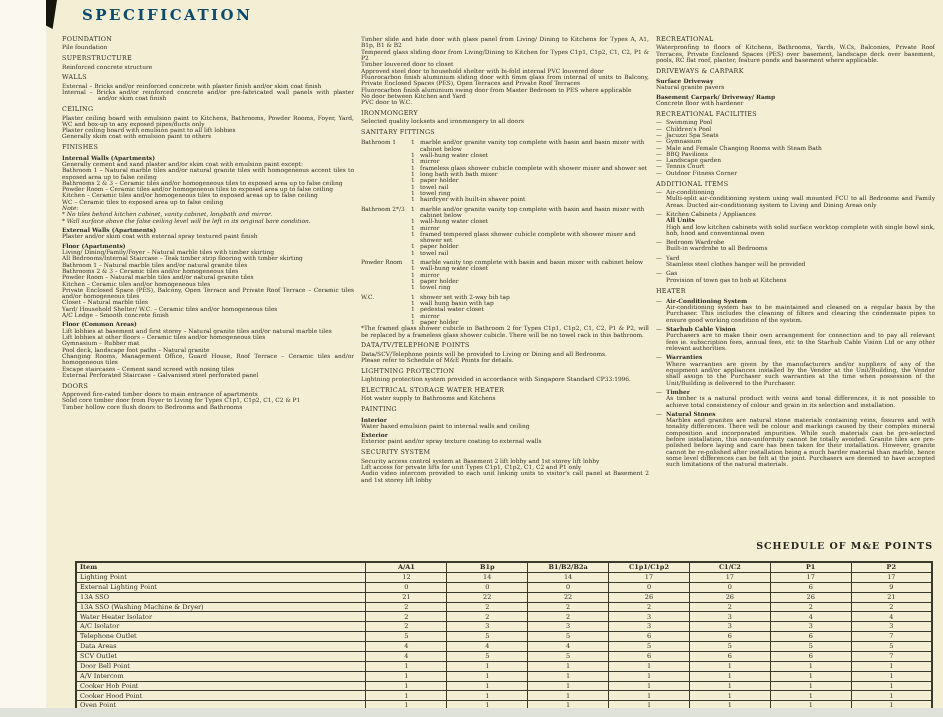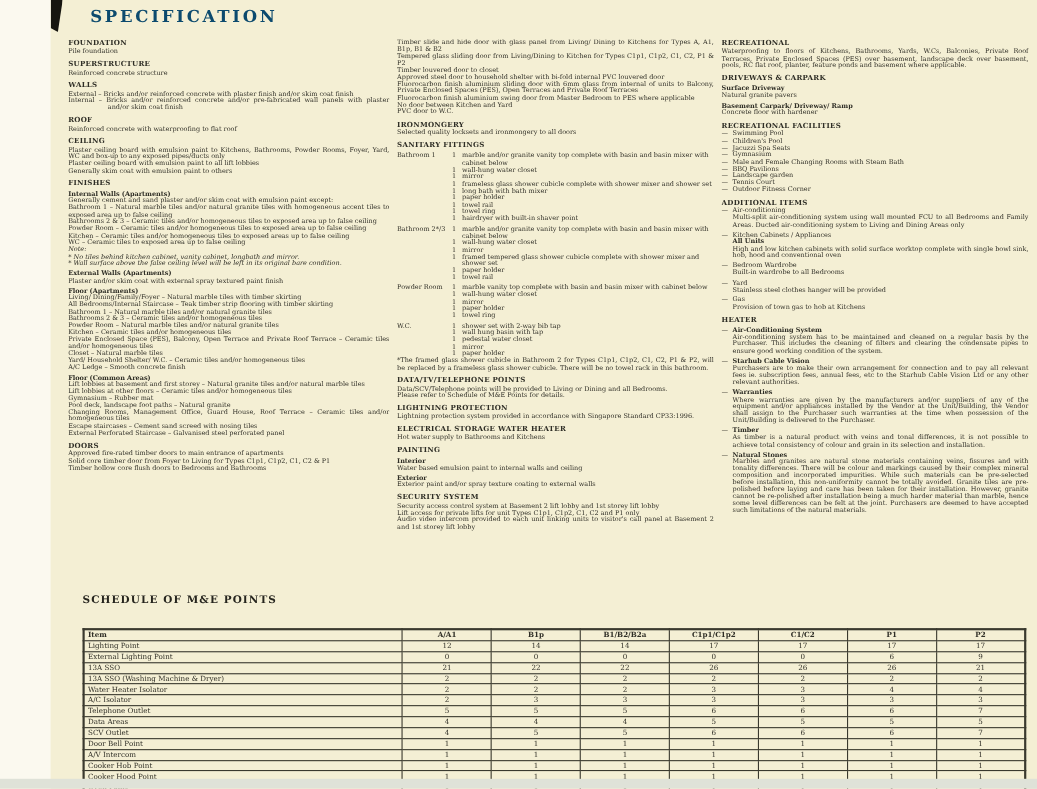--- a/index.html
+++ b/index.html
@@ -15,41 +15,41 @@
 
   .title { position:absolute; left:82px; top:6px; margin:0; font-size:15px; font-weight:bold;
            letter-spacing:2.5px; color:#0c4a6e; }
 
   .cols { position:absolute; left:62px; top:36px; width:873px; height:502px; overflow:hidden;
           display:flex; gap:7px; }
   .col { overflow:hidden; }
   .col-0 { width:292px; } .col-1 { width:288px; } .col-2 { width:279px; }
 
   .sec { margin-bottom:4.5px; }
-  .sec-h { font-weight:bold; font-size:6.4px; line-height:1.15; letter-spacing:0.25px; margin:0 0 1px 0; }
+  .sec-h { font-weight:normal; font-size:6.4px; line-height:1.15; letter-spacing:0.25px; margin:0 0 1px 0; }
   .blk, .dash-item, .fit { font-size:5.9px; line-height:1.07; }
   .p, .hang, .ind { text-align:justify; }
   .hang { padding-left:36px; text-indent:-36px; }
   .b { font-weight:bold; margin-top:3px; }
   .bsub { font-weight:bold; }
   .i { font-style:italic; }
   .ind { padding-left:10px; }
   .dash-item { display:flex; }
   .dash-item.gap { margin-top:3px; }
   .dash-g { width:10px; flex-shrink:0; }
   .dash-tx.bold { font-weight:bold; }
   .fit { display:flex; margin-top:3px; }
   .fit-label { width:50px; flex-shrink:0; }
   .fit-items { flex:1; }
   .fit-item { display:flex; }
   .fit-qty { width:9px; flex-shrink:0; }
   .fit-tx { flex:1; }
 
   .tbl-wrap { position:absolute; left:75px; top:540px; width:858px; background:#f4efd4; }
-  .tbl-title { text-align:left; font-weight:bold; font-size:9.5px; letter-spacing:1px; margin-bottom:20px;
+  .tbl-title { text-align:right; font-weight:bold; font-size:9.5px; letter-spacing:1px; margin-bottom:10px;
                color:#26251e; }
   table { width:100%; border-collapse:collapse; border:2px solid #3a392e; table-layout:fixed; }
   th, td { border:1px solid #3a392e; font-size:6.5px; line-height:1; padding:1.2px 3px; height:6.3px;
            overflow:hidden; white-space:nowrap; }
   th { font-weight:bold; text-align:center; border-bottom:1.5px solid #3a392e; }
   th.item-col, td.item-col { text-align:left; width:33%; }
   td.num { text-align:center; }
 </style>
 </head>
 <body>
@@ -65,24 +65,20 @@
           <div class="blk p">Pile foundation</div>
         </div>
         <div class="sec">
           <div class="sec-h">SUPERSTRUCTURE</div>
           <div class="blk p">Reinforced concrete structure</div>
         </div>
         <div class="sec">
           <div class="sec-h">WALLS</div>
           <div class="blk hang">External – Bricks and/or reinforced concrete with plaster finish and/or skim coat finish</div>
           <div class="blk hang">Internal – Bricks and/or reinforced concrete and/or pre-fabricated wall panels with plaster and/or skim coat finish</div>
-        </div>
-        <div class="sec">
-          <div class="sec-h">ROOF</div>
-          <div class="blk p">Reinforced concrete with waterproofing to flat roof</div>
         </div>
         <div class="sec">
           <div class="sec-h">CEILING</div>
           <div class="blk p">Plaster ceiling board with emulsion paint to Kitchens, Bathrooms, Powder Rooms, Foyer, Yard, WC and box-up to any exposed pipes/ducts only</div>
           <div class="blk p">Plaster ceiling board with emulsion paint to all lift lobbies</div>
           <div class="blk p">Generally skim coat with emulsion paint to others</div>
         </div>
         <div class="sec">
           <div class="sec-h">FINISHES</div>
           <div class="blk b">Internal Walls (Apartments)</div>

